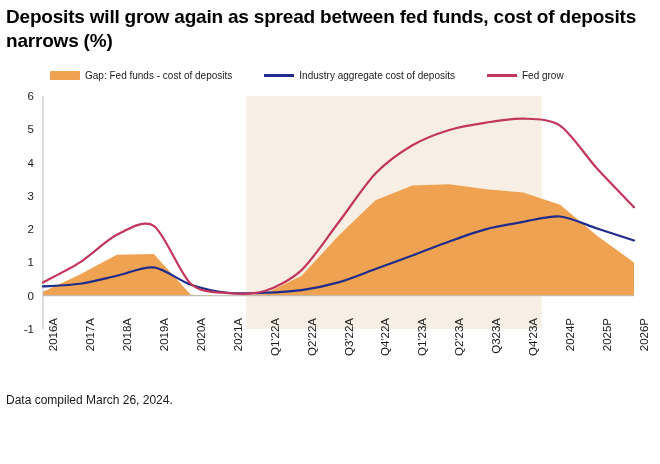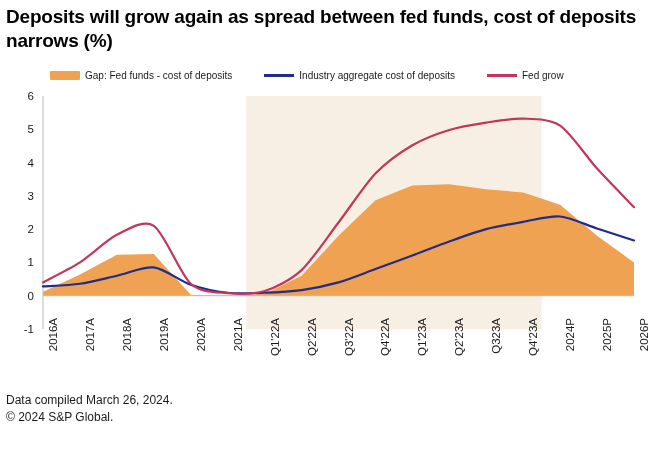--- a/index.html
+++ b/index.html
@@ -161,16 +161,15 @@
       <div class="xlab" style="left: 454.312px;">Q2'23A</div>
       <div class="xlab" style="left: 491.25px;">Q323A</div>
       <div class="xlab" style="left: 528.188px;">Q4'23A</div>
       <div class="xlab" style="left: 565.125px;">2024P</div>
       <div class="xlab" style="left: 602.062px;">2025P</div>
       <div class="xlab" style="left: 639px;">2026P</div>
     </div>
 
   <div id="footer">
     <div>Data compiled March 26, 2024.</div>
-    <div>© 2024 S&amp;P Global.</div>
   </div>
 
 </div>
 
 </body></html>

